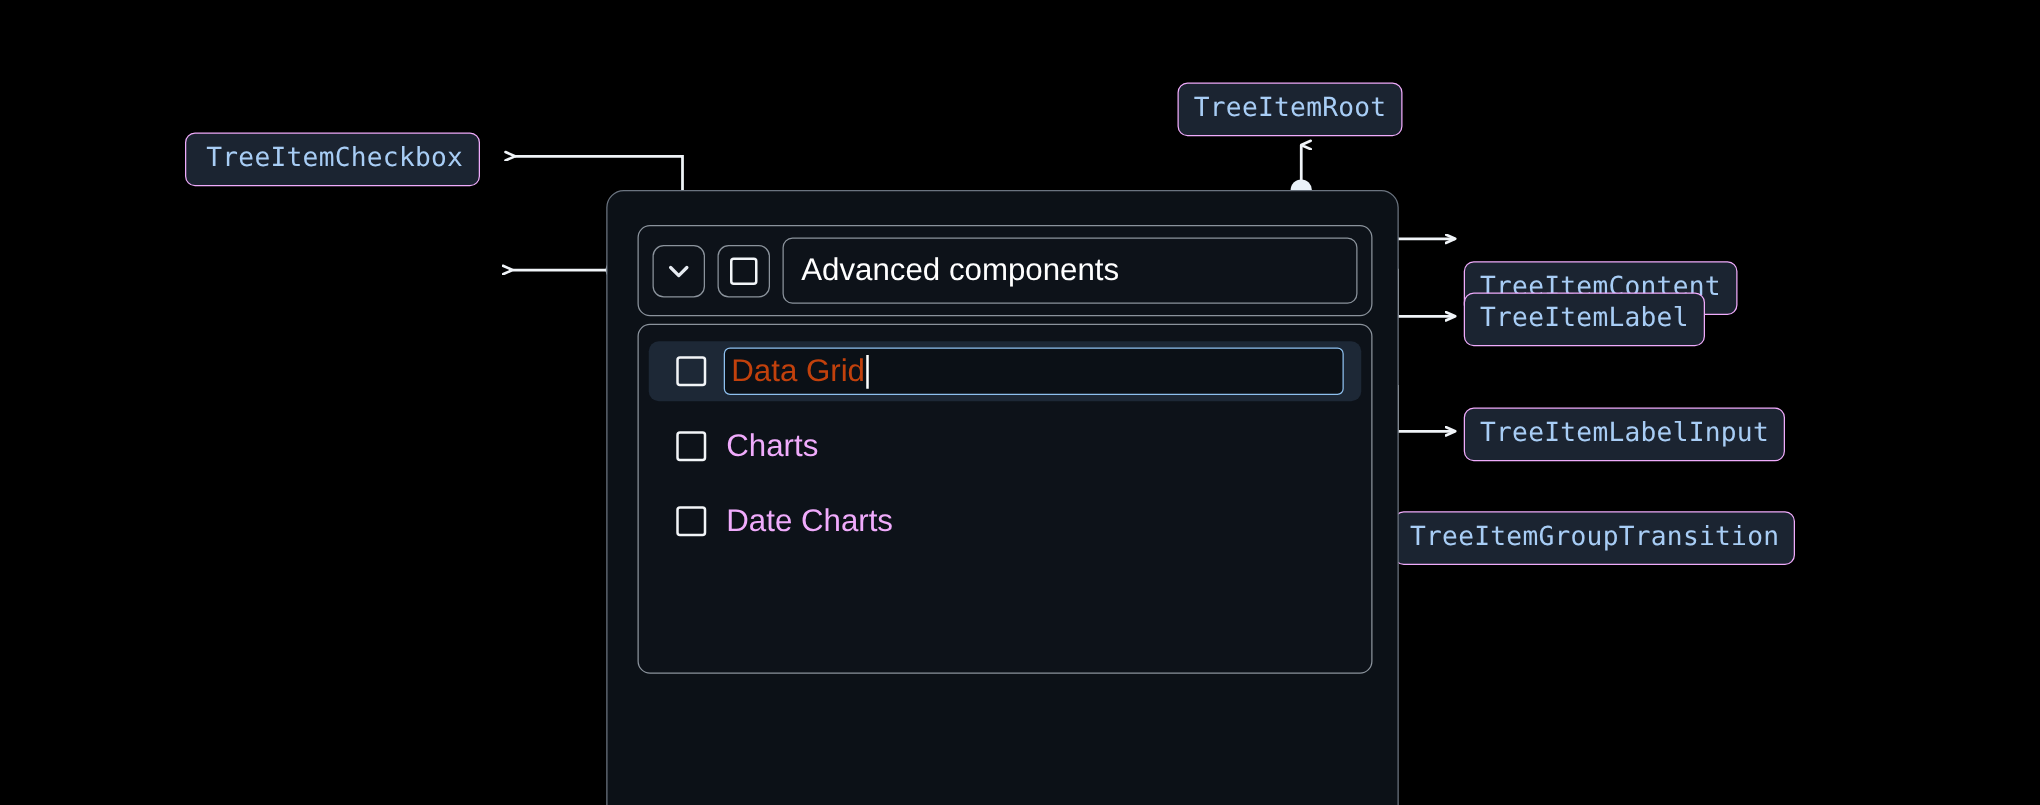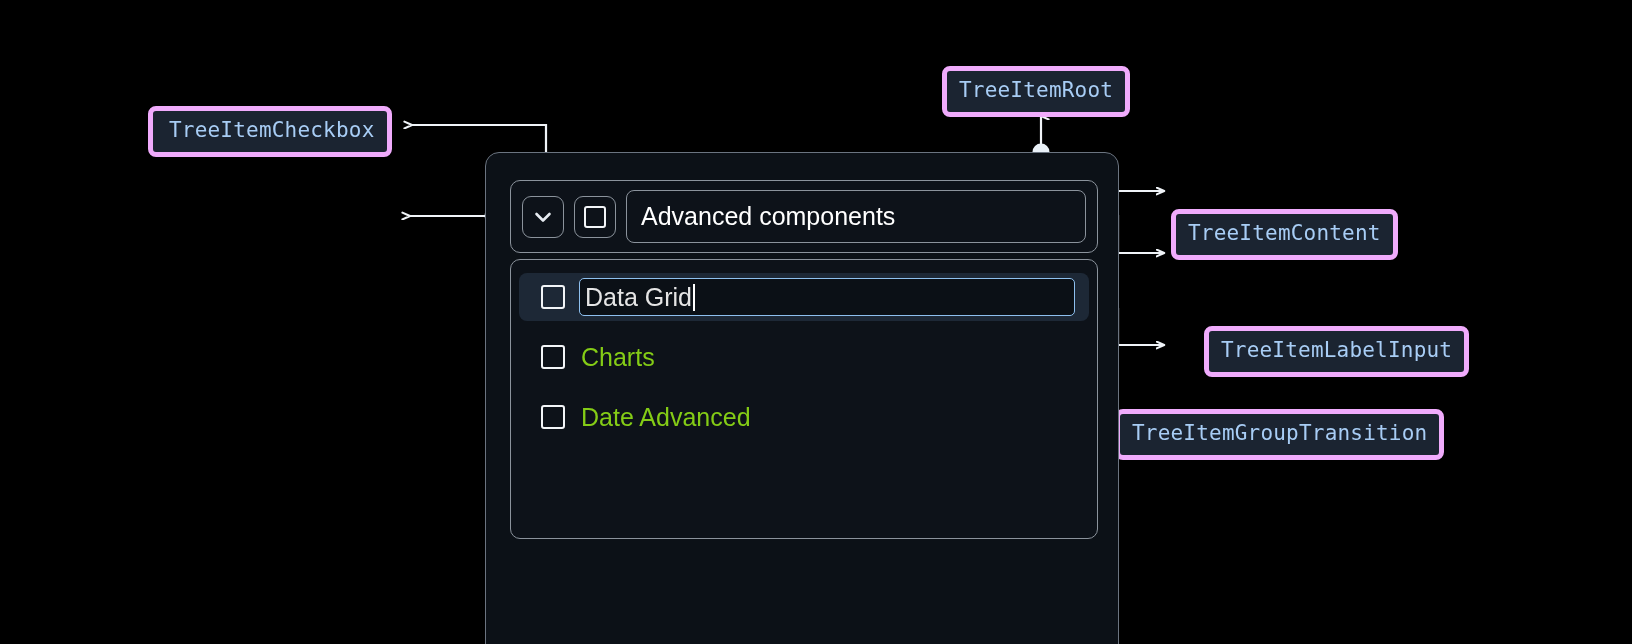--- a/index.html
+++ b/index.html
@@ -16,21 +16,21 @@
     height: 644px;
     background: #000000;
     overflow: hidden;
   }
 
   
   .chip {
     position: absolute;
     box-sizing: border-box;
     background: #1b2431;
-    border: 5px solid #f0abfc;
+    border: 1px solid #f0abfc;
     border-radius: 8px;
     color: #a8cdf5;
     font-family: "DejaVu Sans Mono", monospace;
     font-size: 21px;
     line-height: 1;
     letter-spacing: 0.2px;
     padding: 9px 12px 11px 12px;
     white-space: nowrap;
   }
 
@@ -159,41 +159,41 @@
     width: 24px;
     height: 24px;
     flex: 0 0 auto;
     box-sizing: border-box;
     border: 2.4px solid #f2f5f8;
     border-radius: 3px;
   }
 
   .row-text {
     margin-left: 16px;
-    color: #84cc16;
+    color: #f0abfc;
     font-size: 25px;
     font-family: "Liberation Sans", sans-serif;
     white-space: nowrap;
   }
 
   .row-input {
     margin-left: 14px;
     flex: 1 1 auto;
     height: 38px;
     box-sizing: border-box;
     background: #0b1016;
     border: 1.5px solid #8ec0ef;
     border-radius: 5px;
     display: flex;
     align-items: center;
     padding: 0 5px;
     margin-right: 14px;
   }
   .row-input .val {
-    color: #e5e5e5;
+    color: #c2410c;
     font-size: 25px;
     font-family: "Liberation Sans", sans-serif;
     white-space: nowrap;
   }
   .caret {
     display: inline-block;
     width: 2px;
     height: 27px;
     background: #ffffff;
     margin-left: 1px;
@@ -245,22 +245,23 @@
     </g>
   </svg>
 
   <div class="chip" style="left:148px; top:106px;padding-left:16px;">TreeItemCheckbox</div>
 
 
   <div class="chip" style="left:942px; top:66px;">TreeItemRoot</div>
 
   <div class="chip" style="left:1171px; top:172px;margin-top:37px;">TreeItemContent</div>
 
-
-  <div class="chip" style="left:1204px; top:326px;">TreeItemLabelInput</div>
+  <div class="chip" style="left:1171px; top:234px;">TreeItemLabel</div>
+
+  <div class="chip" style="left:1171px; top:326px;">TreeItemLabelInput</div>
 
   <div class="chip" style="left:1115px; top:409px;">TreeItemGroupTransition</div>
 
   <div class="tree-root">
 
     <div class="tree-content">
 
       <div class="icon-container">
         <span>
           <svg width="26" height="26" viewBox="0 0 26 26" xmlns="http://www.w3.org/2000/svg">
@@ -288,20 +289,20 @@
         </div>
       </div>
 
       <div class="tree-row">
         <span class="row-cb"></span>
         <span class="row-text">Charts</span>
       </div>
 
       <div class="tree-row">
         <span class="row-cb"></span>
-        <span class="row-text">Date Advanced</span>
+        <span class="row-text">Date Charts</span>
       </div>
 
 
     </div>
   </div>
 
 </div>
 
 </body></html>

